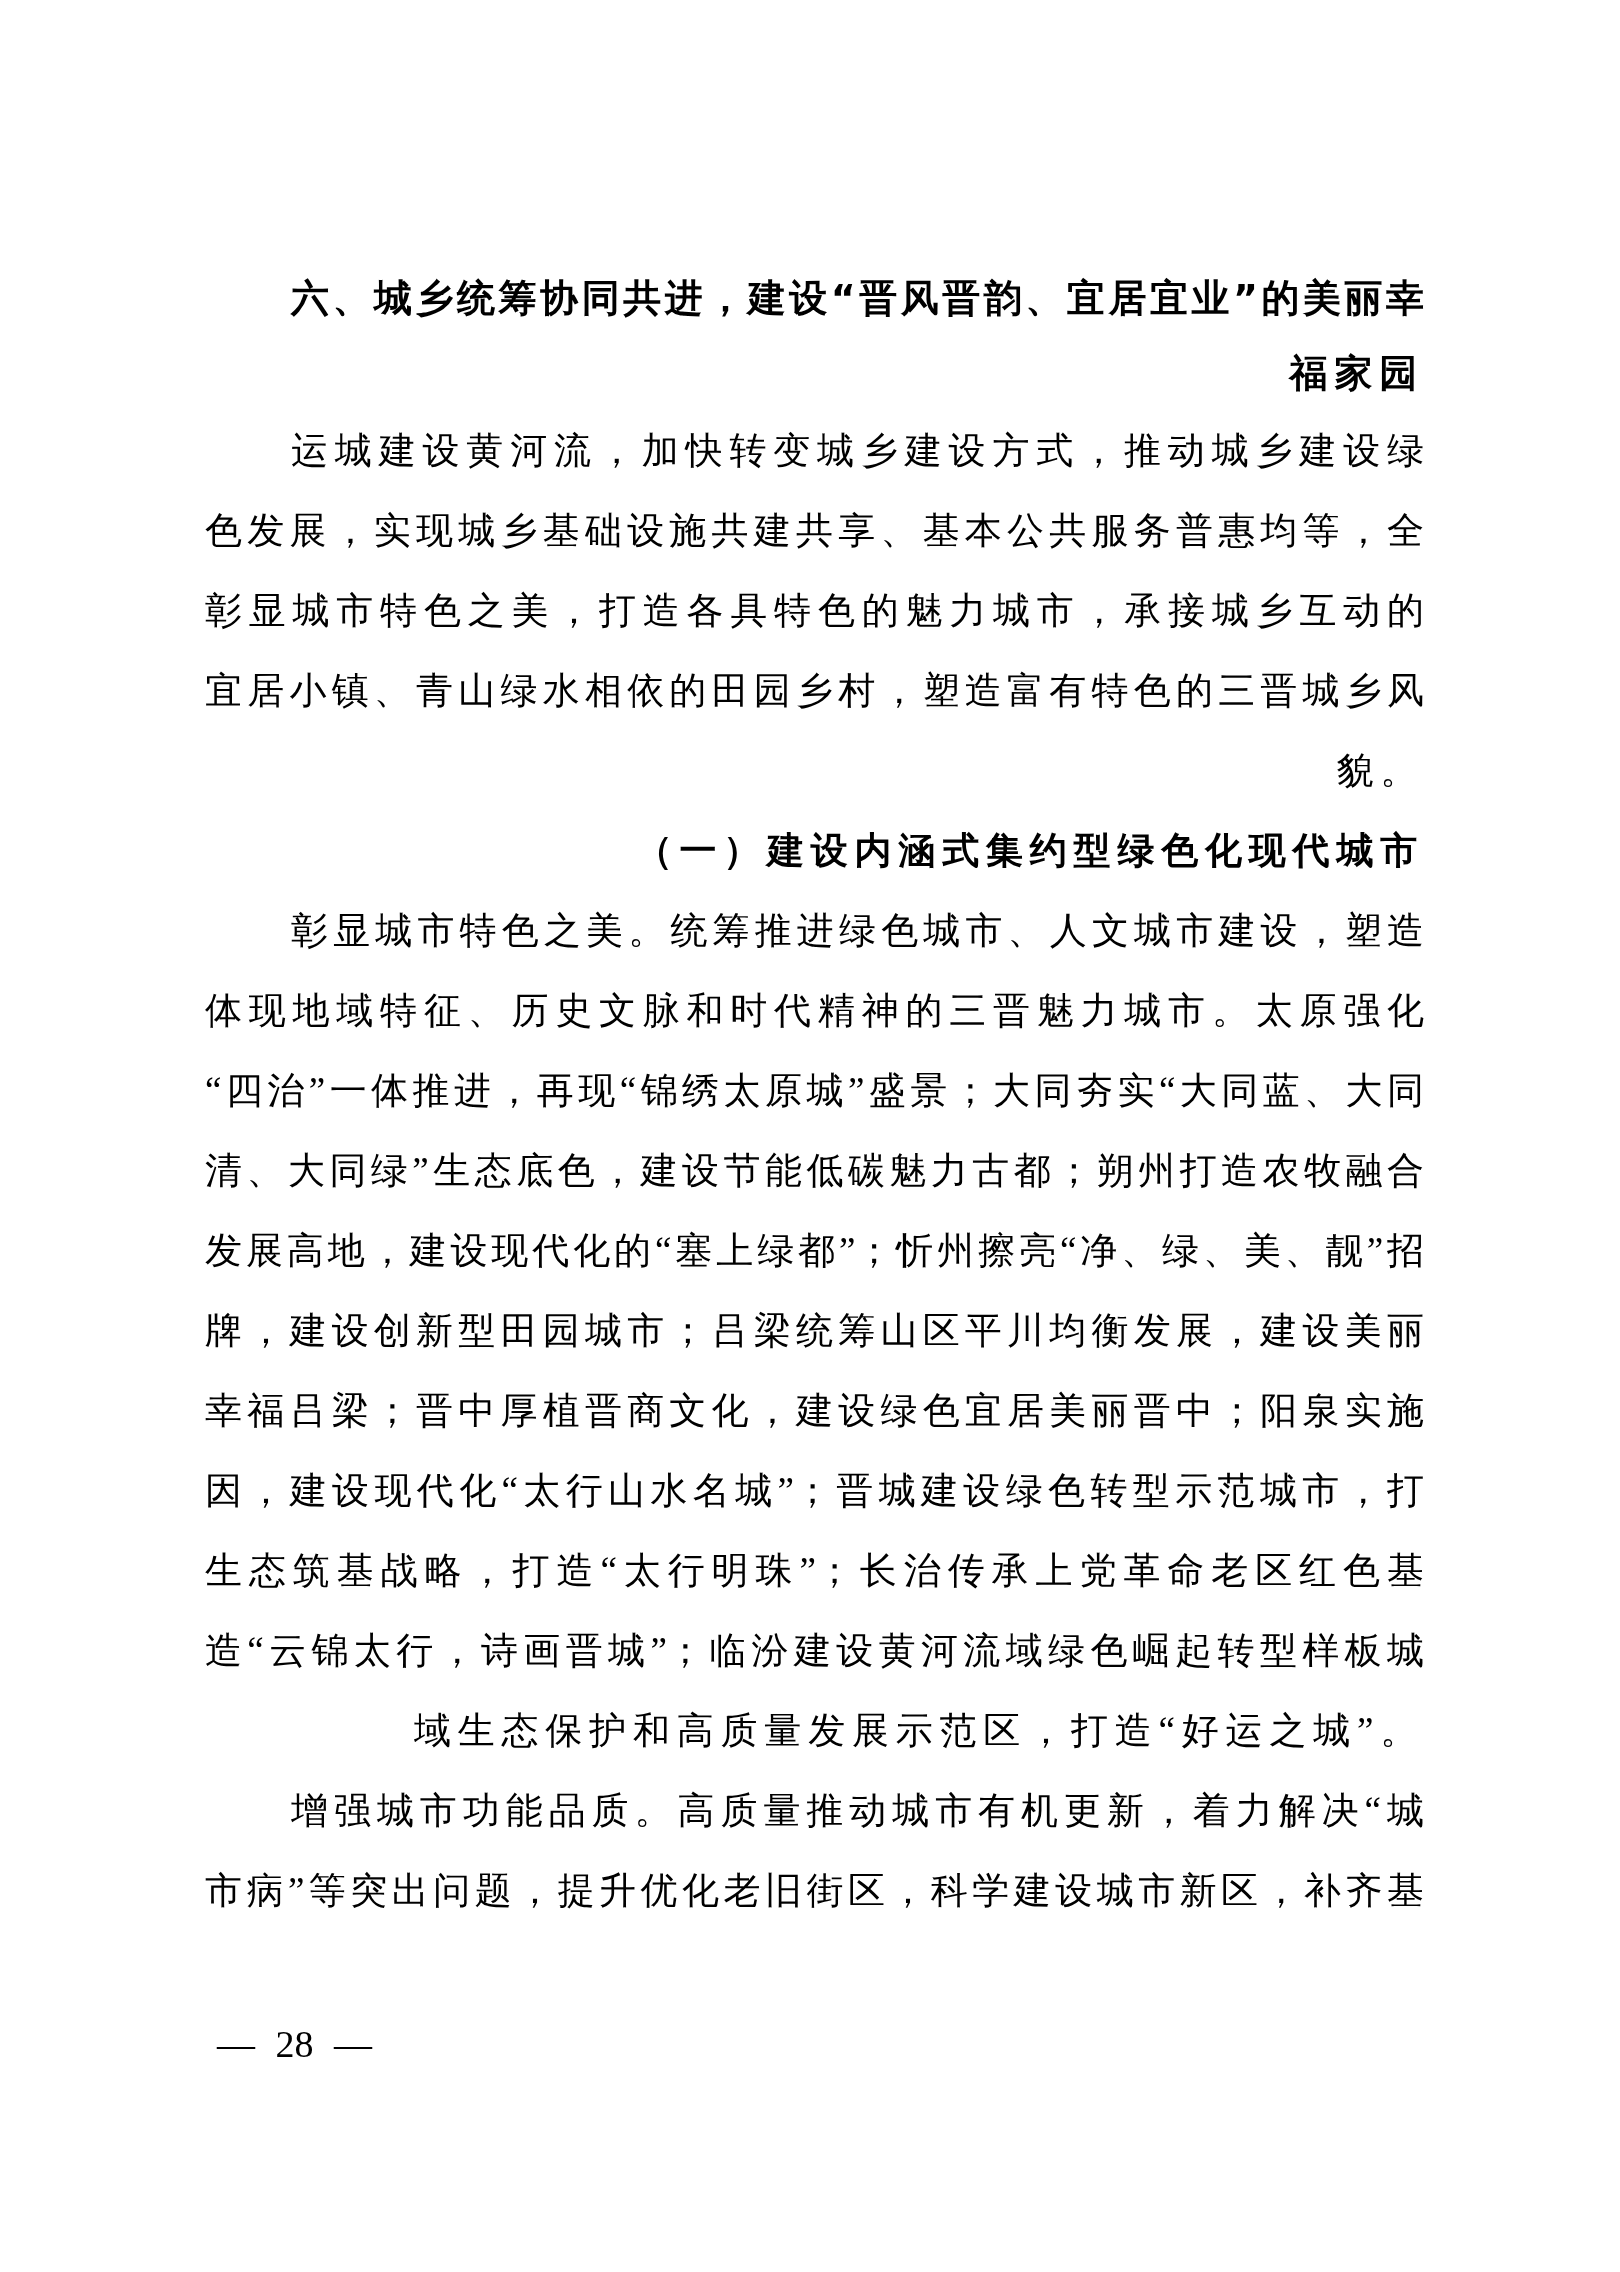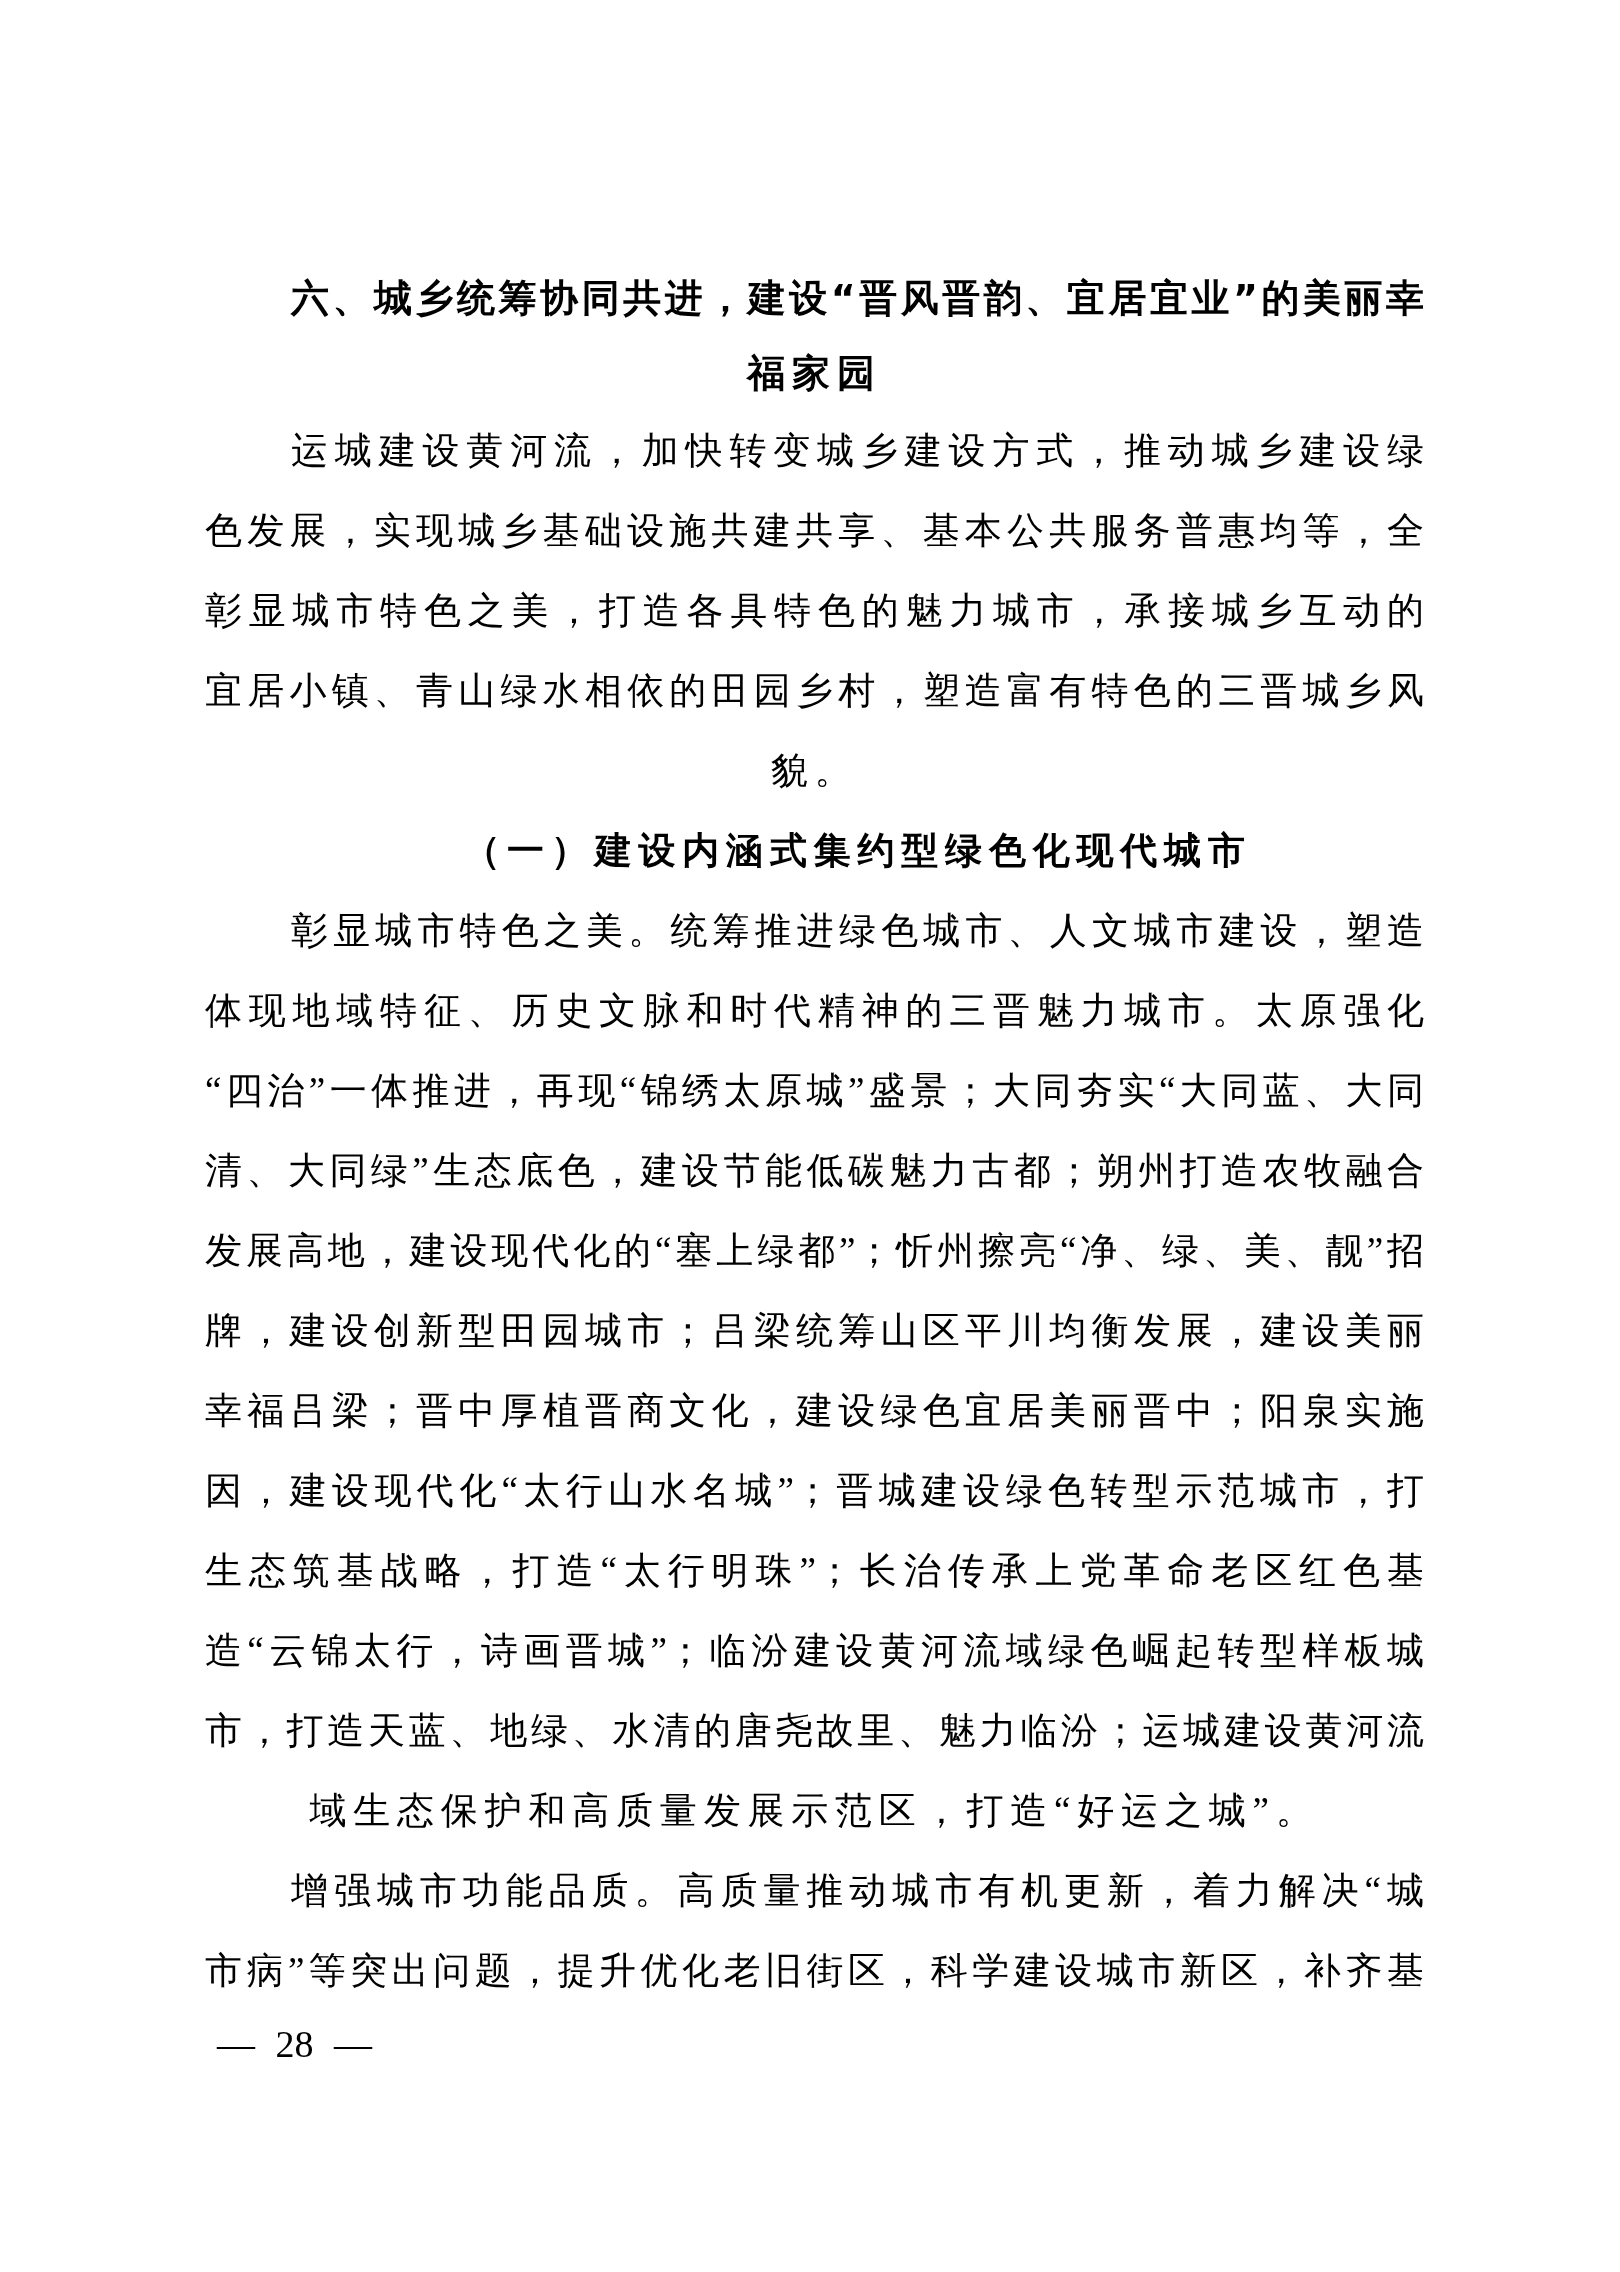--- a/index.html
+++ b/index.html
@@ -41,21 +41,21 @@
   .sub {
     font-family: "DejaVu Sans", sans-serif;
     font-weight: 700;
   }
   .fill {
     text-align: justify;
     text-align-last: justify;
     text-justify: inter-character;
   }
   .nofill {
-    text-align: center;
+    text-align: right;
     letter-spacing: 6.8px;
   }
   .indent { text-indent: 86px; }
   .footer {
     position: absolute;
     left: 217px;
     top: 2020px;
     height: 48px;
     display: flex;
     align-items: center;
@@ -84,21 +84,20 @@
     <div class="line bline fill indent">彰显城市特色之美。统筹推进绿色城市、人文城市建设，塑造</div>
     <div class="line bline fill">体现地域特征、历史文脉和时代精神的三晋魅力城市。太原强化</div>
     <div class="line bline fill">“四治”一体推进，再现“锦绣太原城”盛景；大同夯实“大同蓝、大同</div>
     <div class="line bline fill">清、大同绿”生态底色，建设节能低碳魅力古都；朔州打造农牧融合</div>
     <div class="line bline fill">发展高地，建设现代化的“塞上绿都”；忻州擦亮“净、绿、美、靓”招</div>
     <div class="line bline fill">牌，建设创新型田园城市；吕梁统筹山区平川均衡发展，建设美丽</div>
     <div class="line bline fill">幸福吕梁；晋中厚植晋商文化，建设绿色宜居美丽晋中；阳泉实施</div>
     <div class="line bline fill">因，建设现代化“太行山水名城”；晋城建设绿色转型示范城市，打</div>
     <div class="line bline fill">生态筑基战略，打造“太行明珠”；长治传承上党革命老区红色基</div>
     <div class="line bline fill">造“云锦太行，诗画晋城”；临汾建设黄河流域绿色崛起转型样板城</div>
-    <div class="line bline fill">市，打造天蓝、地绿、水清的唐尧故里、魅力临汾；运城建设黄河流</div>
     <div class="line bline nofill">域生态保护和高质量发展示范区，打造“好运之城”。</div>
 
     <div class="line bline fill indent">增强城市功能品质。高质量推动城市有机更新，着力解决“城</div>
     <div class="line bline fill">市病”等突出问题，提升优化老旧街区，科学建设城市新区，补齐基</div>
   </div>
 
   <div class="footer">
     <span>—</span>
     <span>28</span>
     <span>—</span>

